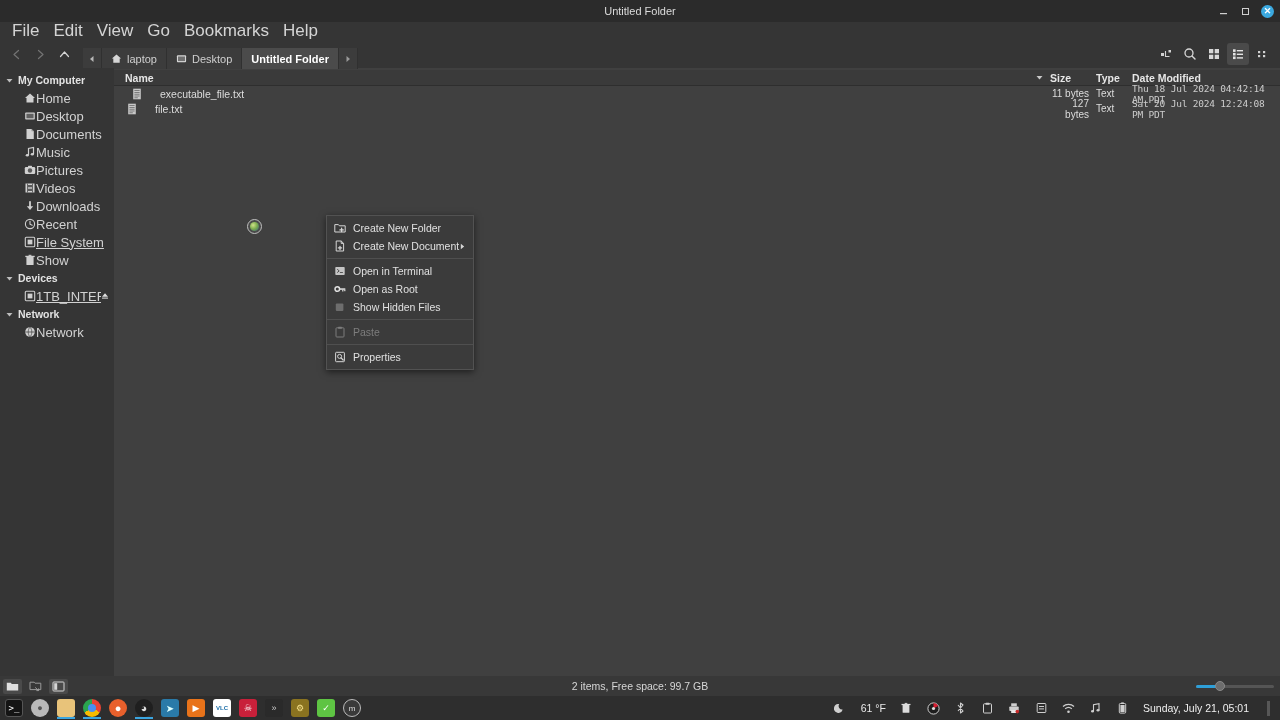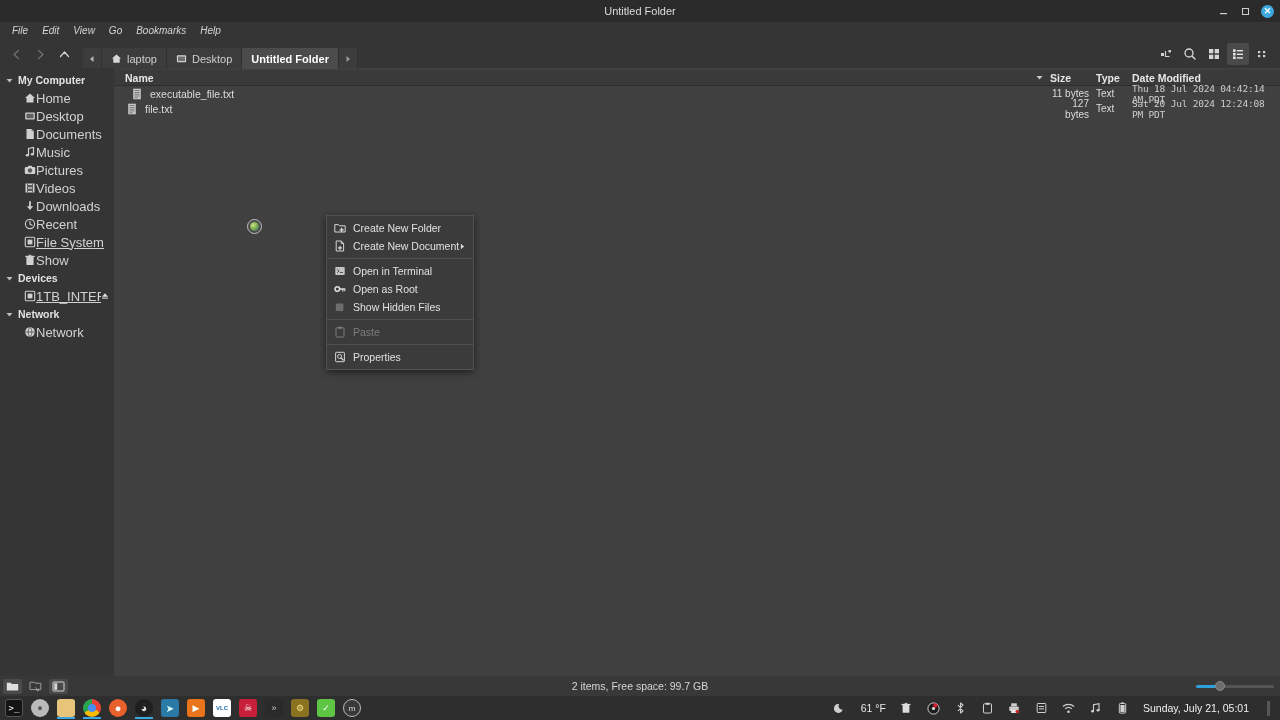--- a/index.html
+++ b/index.html
@@ -29,21 +29,21 @@
   .win-btn svg { display: block; }
   .close-circle { width: 13px; height: 13px; border-radius: 50%; background: #3ba9e0;
     display: flex; align-items: center; justify-content: center; }
   .close-circle span { color: #ffffff; font-size: 9px; line-height: 1; font-weight: 700; }
 
   
   .menubar {
     position: absolute; left: 0; top: 22px; width: 1280px; height: 18px;
     background: #353535; display: flex; align-items: center; padding-left: 5px;
   }
-  .menubar .mi { padding: 0 7px; font-size: 10px; color: #d4d4d4; line-height: 18px; cursor: default; font-style: italic; }
+  .menubar .mi { padding: 0 7px; font-size: 17px; color: #d4d4d4; line-height: 18px; cursor: default; }
 
   
   .toolbar {
     position: absolute; left: 0; top: 40px; width: 1280px; height: 28px;
     background: #353535; display: flex; align-items: center;
   }
   .nav-btns { display: flex; align-items: center; gap: 0px; padding-left: 4px; }
   .tb-icon {
     width: 24px; height: 24px; display: flex; align-items: center; justify-content: center;
     cursor: default; border-radius: 3px;
@@ -108,21 +108,21 @@
   .hcol.type { width: 36px; }
   .hcol.date { width: 140px; }
 
   .file-area {
     position: absolute; left: 114px; top: 86px; width: 1166px; height: 590px;
     background: #404040;
   }
   .file-row {
     display: flex; align-items: center; height: 15px; font-size: 10.5px; color: #dcdcdc; cursor: default;
   }
-  .fr-name { width: 918px; display: flex; align-items: center; gap: 8px; padding-left: 13px; }
+  .fr-name { width: 918px; display: flex; align-items: center; gap: 18px; padding-left: 13px; }
   .fr-name.indent { padding-left: 18px; }
   .fr-name .ficon { width: 10px; height: 12px; display: block; flex: 0 0 10px; }
   .fr-sortpad { width: 14px; }
   .fr-size { width: 50px; text-align: right; padding-right: 7px; font-size: 10px; }
   .fr-type { width: 36px; font-size: 10px; }
   .fr-date { width: 140px; font-family: "DejaVu Sans Mono", monospace; font-size: 9.5px; color: #cccccc; letter-spacing: -0.2px; }
 
   
   .ctx-menu {
     position: absolute; left: 326px; top: 215px; width: 148px;

